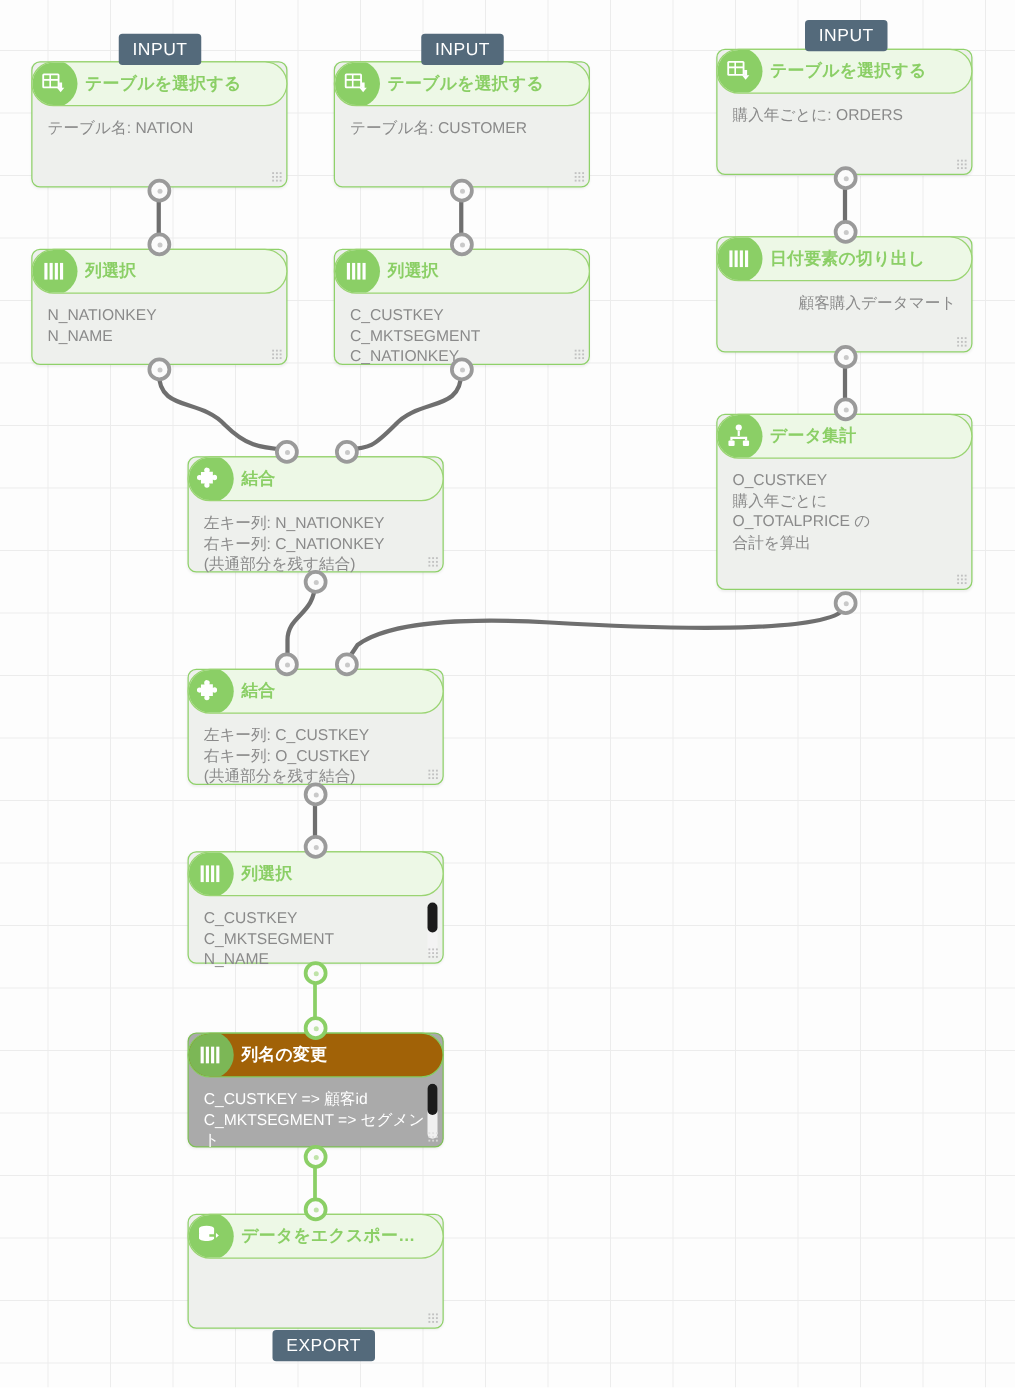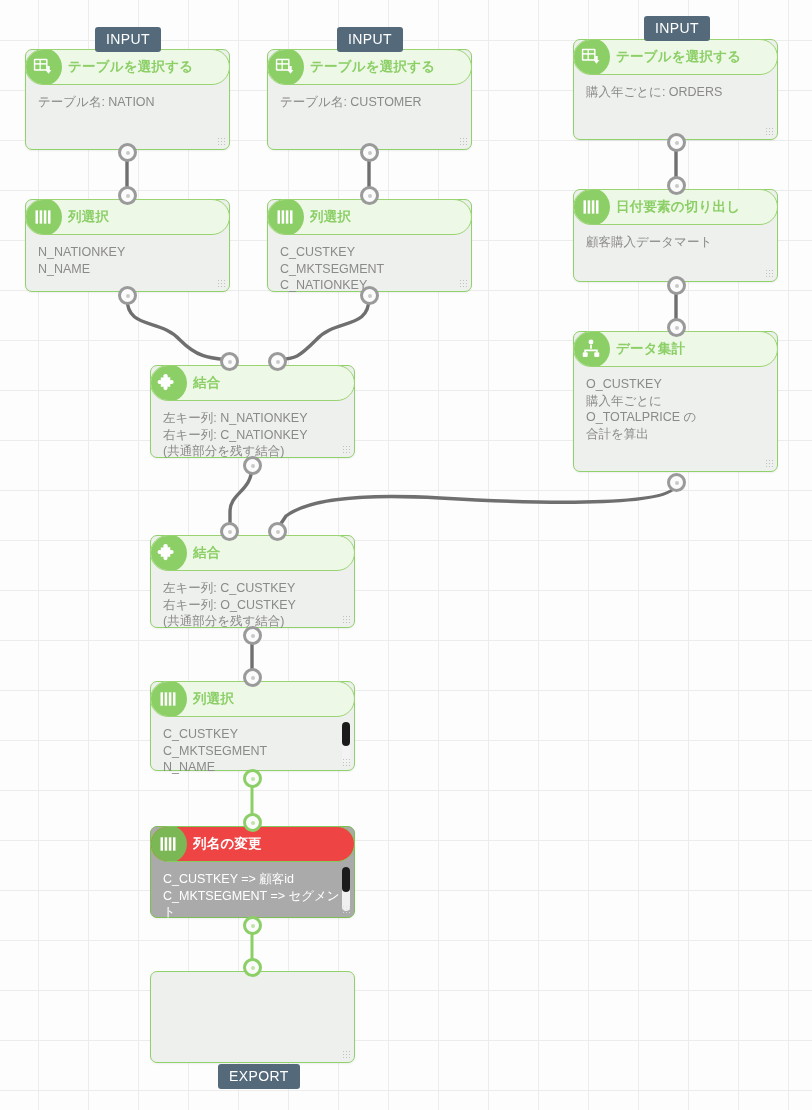--- a/index.html
+++ b/index.html
@@ -73,21 +73,21 @@
     background-image:radial-gradient(#b9b9b9 42%, transparent 43%);
     background-size:3px 3px;
     opacity:.85;
   }
   
   .node.sel{
     background:#aaaaaa;
     border-color:#7dbf54;
   }
   .node.sel .hdr{
-    background:#ef4444;
+    background:#a16207;
     border-color:#84cc5f;
   }
   .node.sel .hdr .ttl{color:#ffffff;}
   .node.sel .ico{background:#7cb756;}
   .node.sel .body{color:#ffffff;}
   .node.sel .resize{background-image:radial-gradient(#dddddd 42%, transparent 43%);}
 
   
   .vscroll{
     position:absolute;right:4px;top:40px;bottom:6px;width:8px;
@@ -230,21 +230,21 @@
               <rect x="18" y="4" width="3" height="16" fill="#fff"></rect>
             </svg>
           </span>
           <span class="ttl">列選択</span>
         </div>
         <div class="body">C_CUSTKEY
 C_MKTSEGMENT
 C_NATIONKEY</div>
         <div class="resize"></div>
       </div>
-      <div class="node" style="left: 573px; top: 189px; width: 205px; height: 93px;">
+      <div class="node" style="left: 573px; top: 189px; width: 205px; height: 93px; text-align: right;">
         <div class="hdr">
           <span class="ico">
             <svg width="20" height="20" viewBox="0 0 24 24">
               <rect x="3" y="4" width="3" height="16" fill="#fff"></rect>
               <rect x="8" y="4" width="3" height="16" fill="#fff"></rect>
               <rect x="13" y="4" width="3" height="16" fill="#fff"></rect>
               <rect x="18" y="4" width="3" height="16" fill="#fff"></rect>
             </svg>
           </span>
           <span class="ttl">日付要素の切り出し</span>
@@ -331,20 +331,32 @@
           <span class="ttl">列名の変更</span>
         </div>
         <div class="body">C_CUSTKEY =&gt; 顧客id
 C_MKTSEGMENT =&gt; セグメント</div>
         <div class="vscroll">
           <i></i>
         </div>
         <div class="resize"></div>
       </div>
       <div class="node" style="left: 150px; top: 971px; width: 205px; height: 92px;">
+        <div class="hdr">
+          <span class="ico">
+            <svg width="22" height="22" viewBox="0 0 24 24">
+              <ellipse cx="9" cy="5.2" rx="6.6" ry="2.4" fill="#fff"></ellipse>
+              <path d="M2.4 5.2v4c0 1.3 3 2.4 6.6 2.4s6.6-1.1 6.6-2.4v-4" fill="#fff"></path>
+              <path d="M2.4 9.6v4.2c0 1.3 3 2.4 6.6 2.4s6.6-1.1 6.6-2.4V9.6" fill="#fff"></path>
+              <path d="M11.4 11.3h7.4" stroke="#8bcf66" stroke-width="2.1" fill="none"></path>
+              <path d="M16.6 7.9l4 3.4-4 3.4z" fill="#fff" stroke="#8bcf66" stroke-width="1.1"></path>
+            </svg>
+          </span>
+          <span class="ttl">データをエクスポー…</span>
+        </div>
         <div class="resize"></div>
       </div>
     </div>
   <div id="port-layer">
       <div class="port" style="left: 118px; top: 143px;"></div>
       <div class="port" style="left: 118px; top: 186px;"></div>
       <div class="port" style="left: 118px; top: 286px;"></div>
       <div class="port" style="left: 360px; top: 143px;"></div>
       <div class="port" style="left: 360px; top: 186px;"></div>
       <div class="port" style="left: 360px; top: 286px;"></div>

